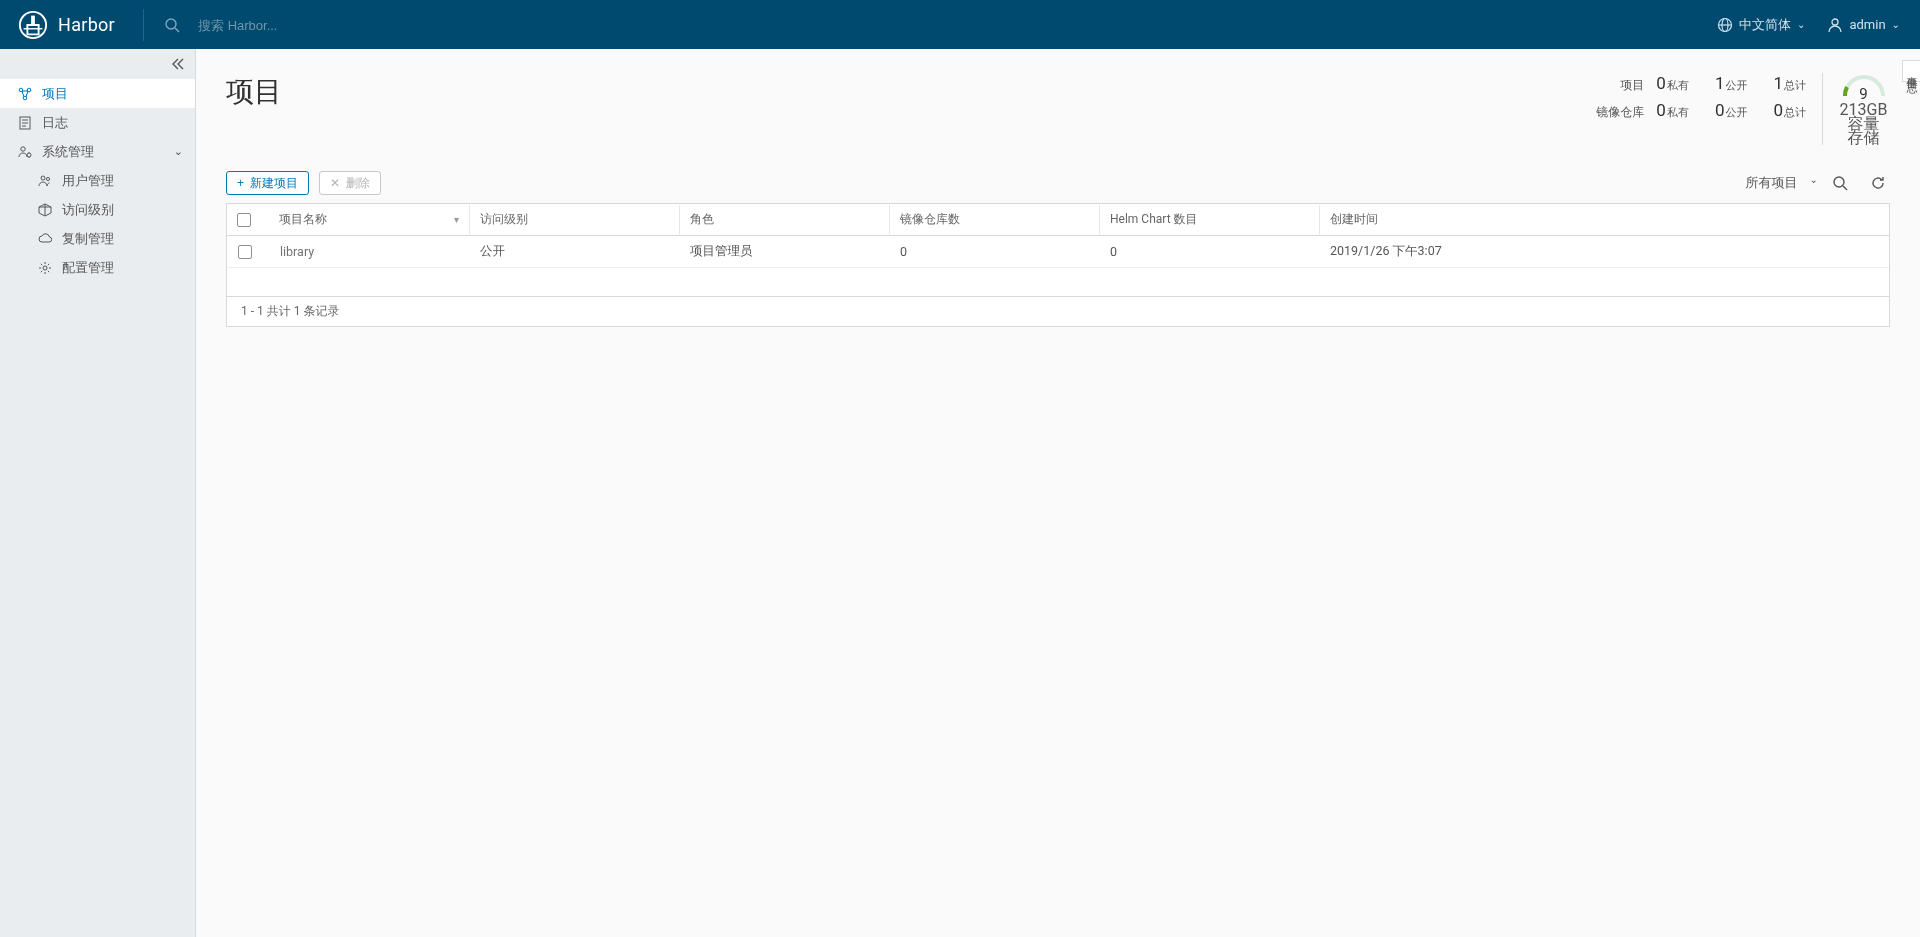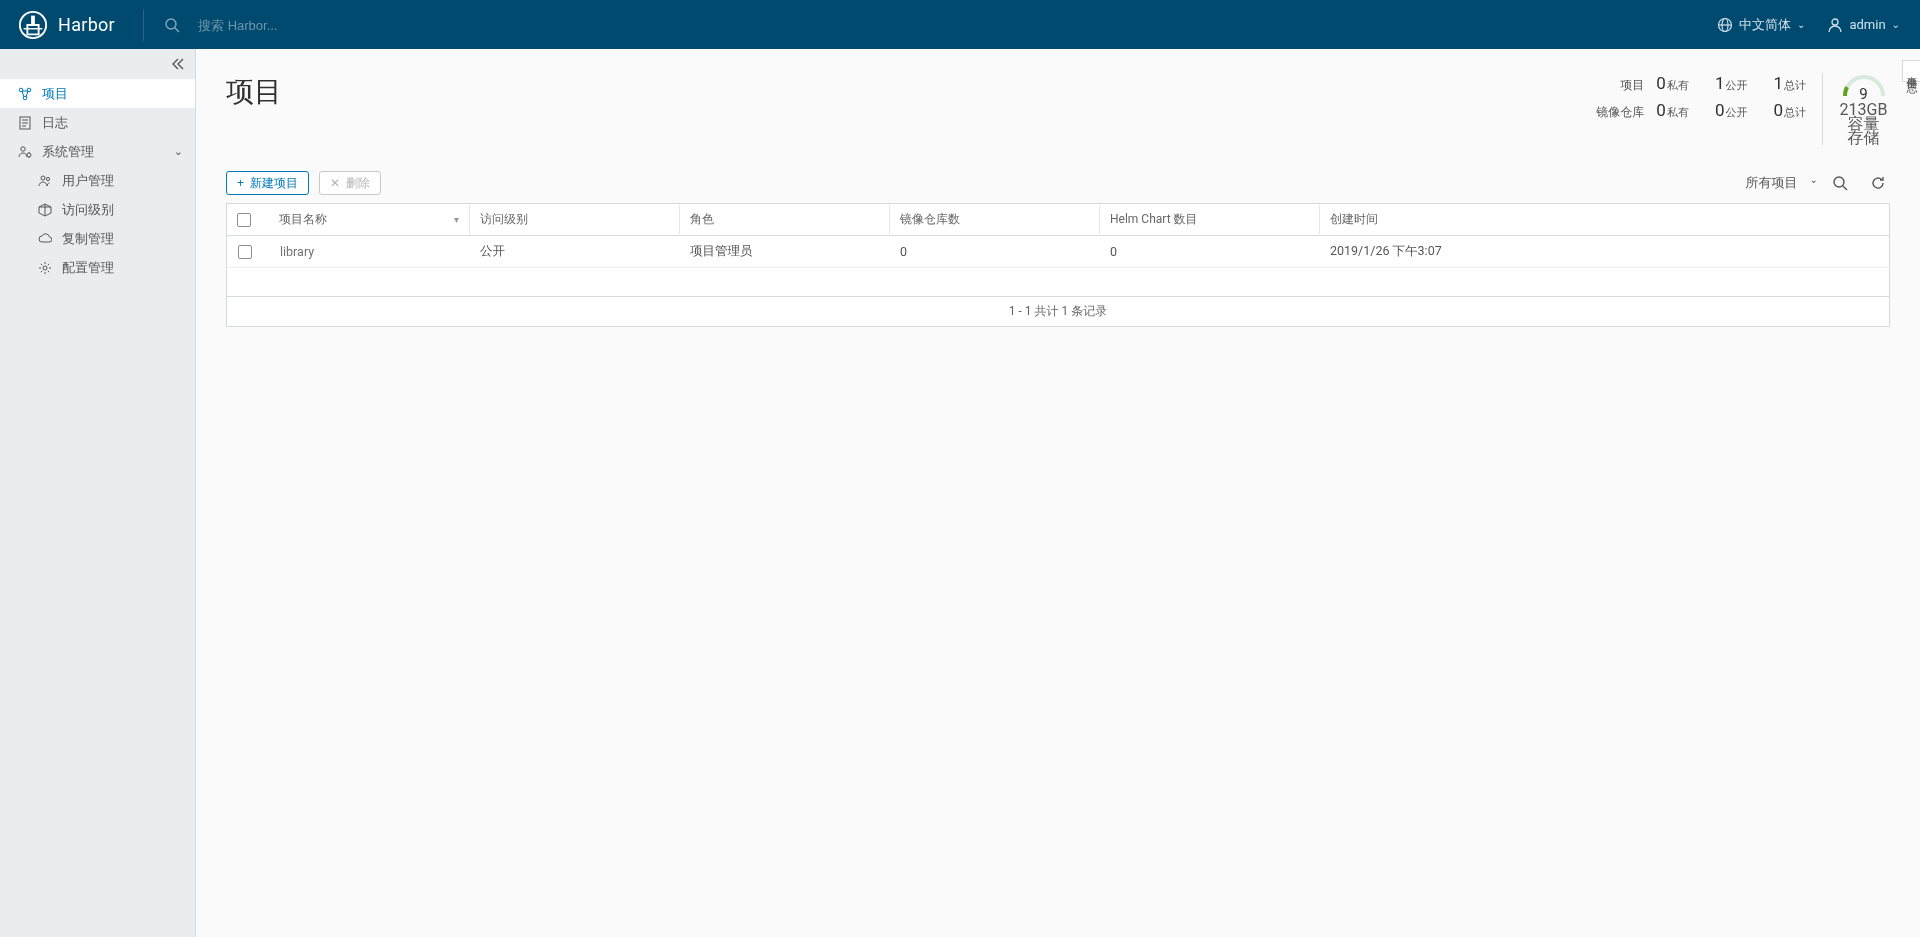--- a/index.html
+++ b/index.html
@@ -70,21 +70,21 @@
 .dg-head { border-bottom: 1px solid #d7dadd; font-size: 12px; color: #666; }
 .dg-cell { padding: 6px 10px; border-left: 1px solid transparent; display: flex; align-items: center; gap: 12px; }
 .dg-head .dg-cell { border-left: 1px solid #e4e6e9; }
 .dg-head .dg-cell:first-child, .dg-head .dg-cell:nth-child(2) { border-left: none; }
 .dg-head .dg-cell.name-col { justify-content: space-between; }
 .filter-icon { font-size: 10px; color: #999; }
 .checkbox { width: 14px; height: 14px; border: 1px solid #8e8e8e; border-radius: 2px; display: inline-block; }
 .dg-row { border-bottom: 1px solid #eee; font-size: 12.5px; }
 .link { color: #737373; cursor: pointer; }
 .dg-blank { height: 28px; }
-.dg-foot { border-top: 1px solid #d7dadd; text-align: center; padding: 6px 14px; font-size: 12px; color: #666; }
+.dg-foot { border-top: 1px solid #d7dadd; text-align: left; padding: 6px 14px; font-size: 12px; color: #666; }
 
 svg { display: block; }
 </style>
 </head>
 <body>
 
 <div class="header">
   <div class="logo-wrap">
     <span>
       <svg class="logo-icon" viewBox="0 0 32 32">

